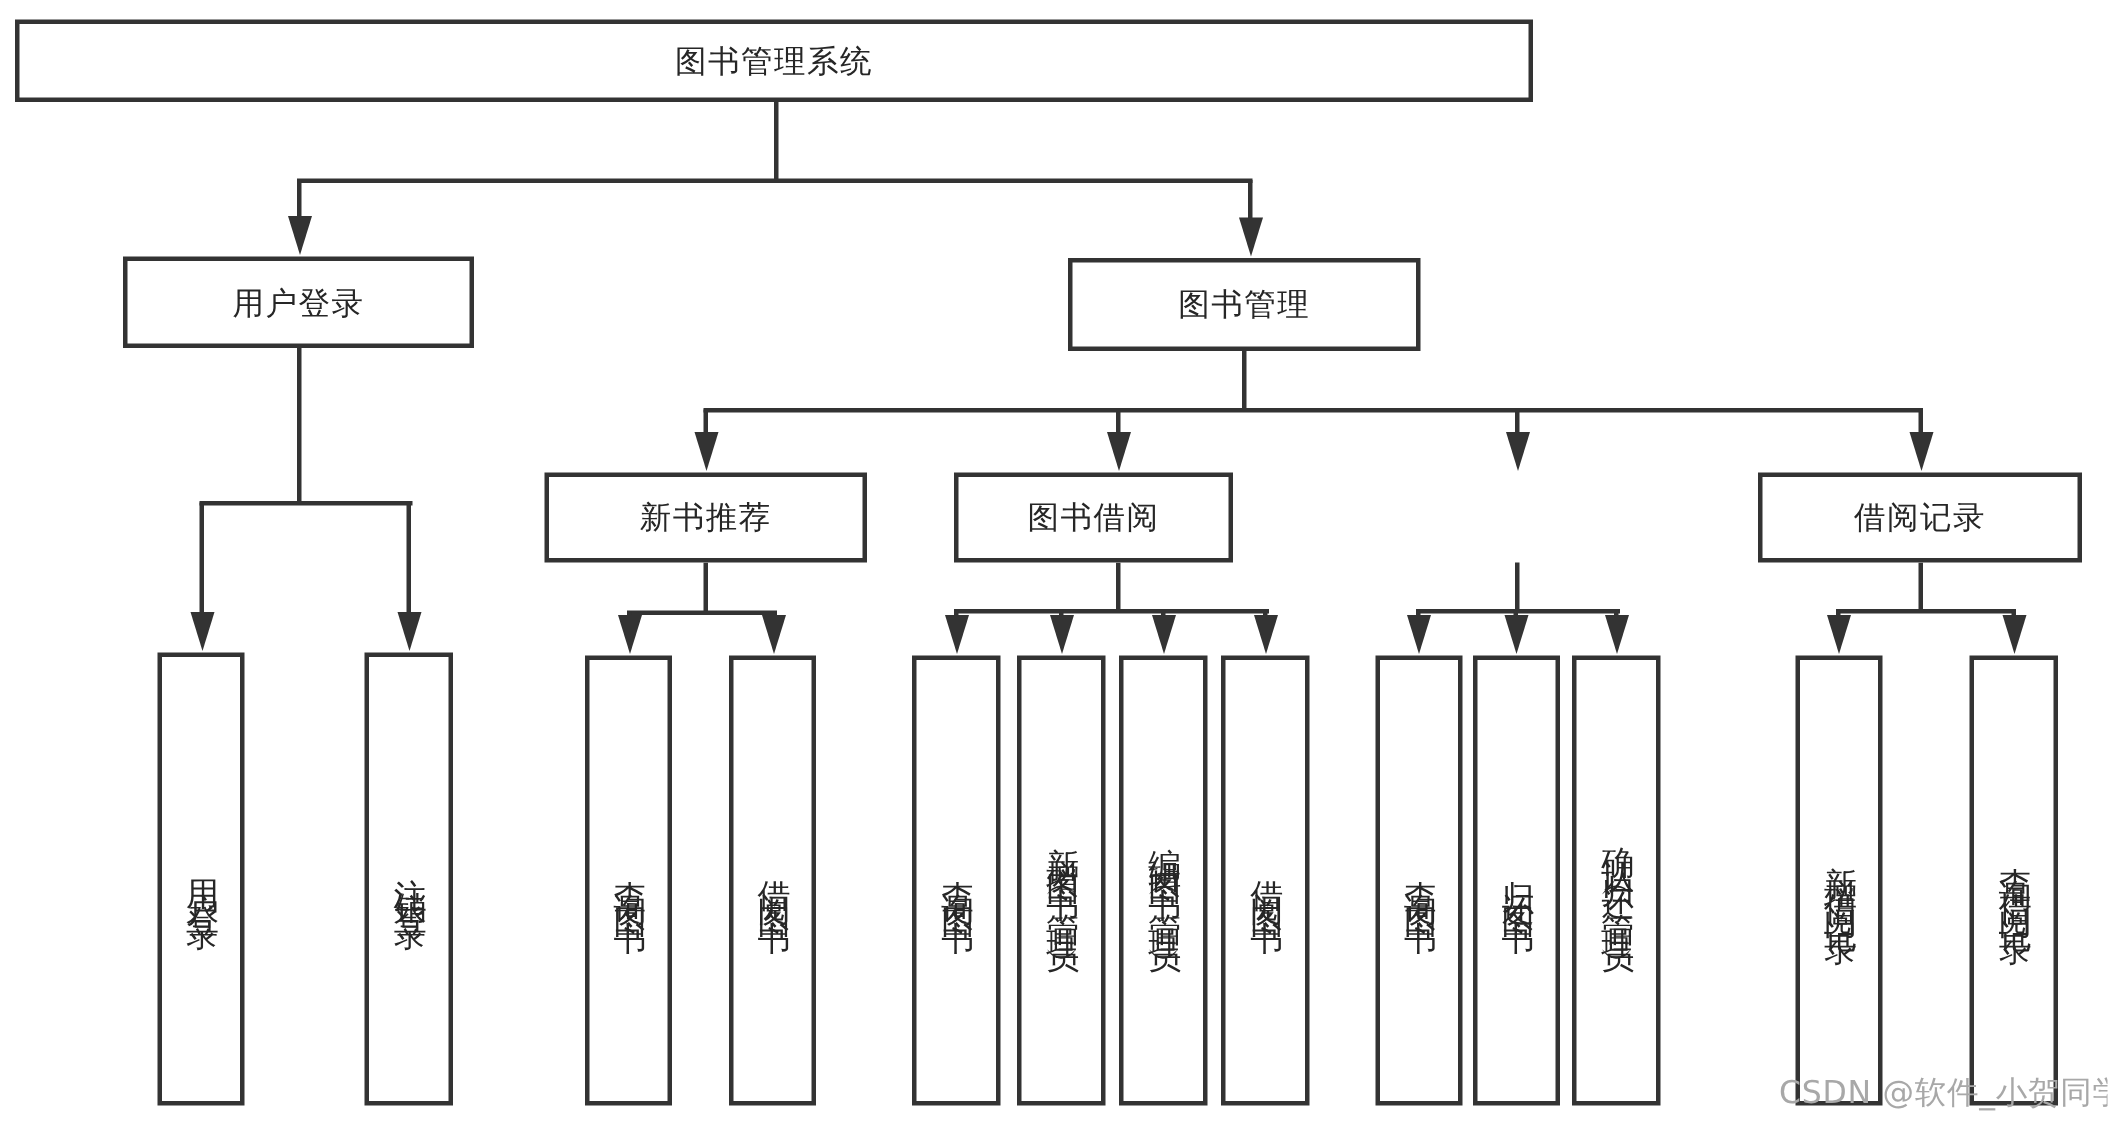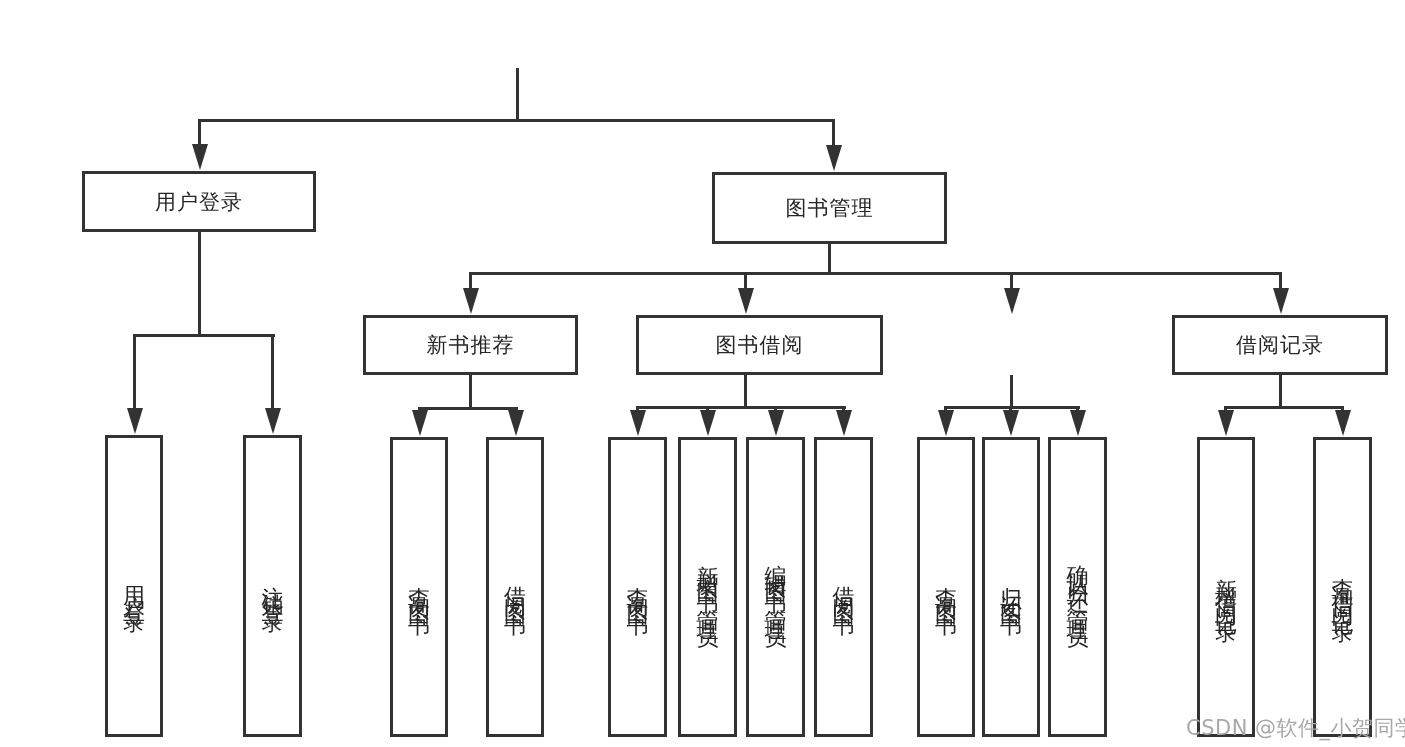--- a/index.html
+++ b/index.html
@@ -73,49 +73,52 @@
     letter-spacing: 0.5px;
     z-index: 5;
     white-space: nowrap;
   }
 </style>
 </head>
 <body>
 
 <div class="stage">
 
+  <div class="hbox" style="left:10px; top:13px; width:1012px; height:55px;">
+    <span>图书管理系统</span>
+  </div>
 
   <div class="vline" style="left:516px; top:68px; height:52px;"></div>
   <div class="hline" style="left:198px; top:119px; width:637px;"></div>
   <div class="arr" style="left:198px; top:120px; height:25px;"></div>
   <div class="arr" style="left:832px; top:120px; height:26px;"></div>
 
   <div class="hbox" style="left:82px; top:171px; width:234px; height:61px;">
     <span>用户登录</span>
   </div>
-  <div class="hbox" style="left:712px; top:172px; width:235px; height:72px;justify-content:center;">
+  <div class="hbox" style="left:712px; top:172px; width:235px; height:62px;justify-content:center;">
     <span>图书管理</span>
   </div>
 
   <div class="vline" style="left:198px; top:232px; height:103px;"></div>
   <div class="hline" style="left:133px; top:334px; width:142px;"></div>
   <div class="arr" style="left:133px; top:335px; height:74px;"></div>
   <div class="arr" style="left:271px; top:335px; height:74px;"></div>
 
   <div class="vline" style="left:828px; top:232px; height:41px;"></div>
   <div class="hline" style="left:469px; top:272px; width:813px;"></div>
   <div class="arr" style="left:469px; top:273px; height:16px;"></div>
   <div class="arr" style="left:744px; top:273px; height:16px;"></div>
   <div class="arr" style="left:1010px; top:273px; height:16px;"></div>
   <div class="arr" style="left:1279px; top:273px; height:16px;"></div>
 
   <div class="hbox" style="left:363px; top:315px; width:215px; height:60px;">
     <span>新书推荐</span>
   </div>
-  <div class="hbox" style="left:636px; top:315px; width:247px; height:60px;">
+  <div class="hbox" style="left:636px; top:315px; width:186px; height:60px;">
     <span>图书借阅</span>
   </div>
   <div class="hbox" style="left:1172px; top:315px; width:216px; height:60px;">
     <span>借阅记录</span>
   </div>
 
   <div class="vline" style="left:469px; top:375px; height:33px;"></div>
   <div class="hline" style="left:418px; top:407px; width:100px;"></div>
   <div class="arr" style="left:418px; top:408px; height:3px;"></div>
   <div class="arr" style="left:514px; top:408px; height:3px;"></div>

